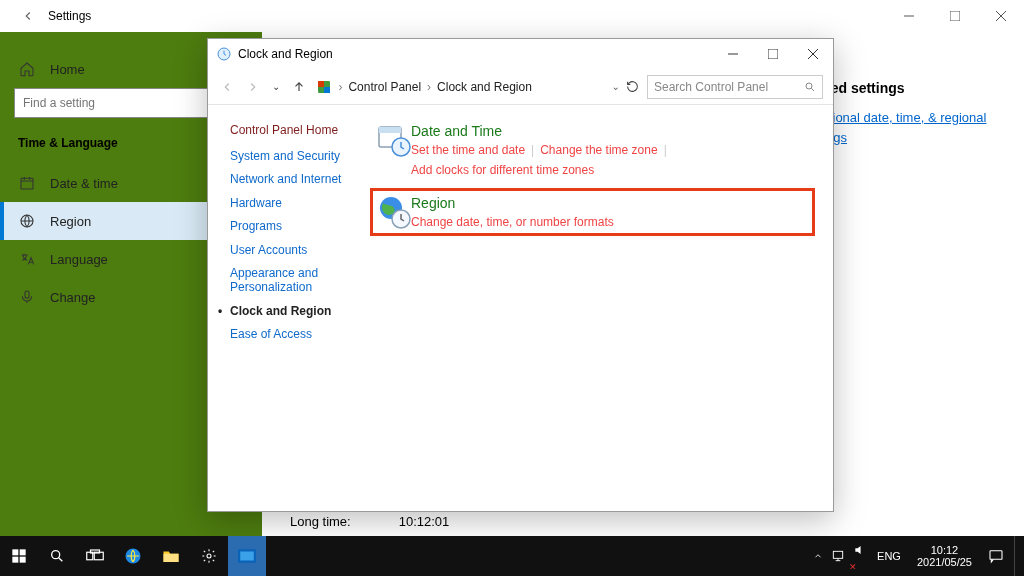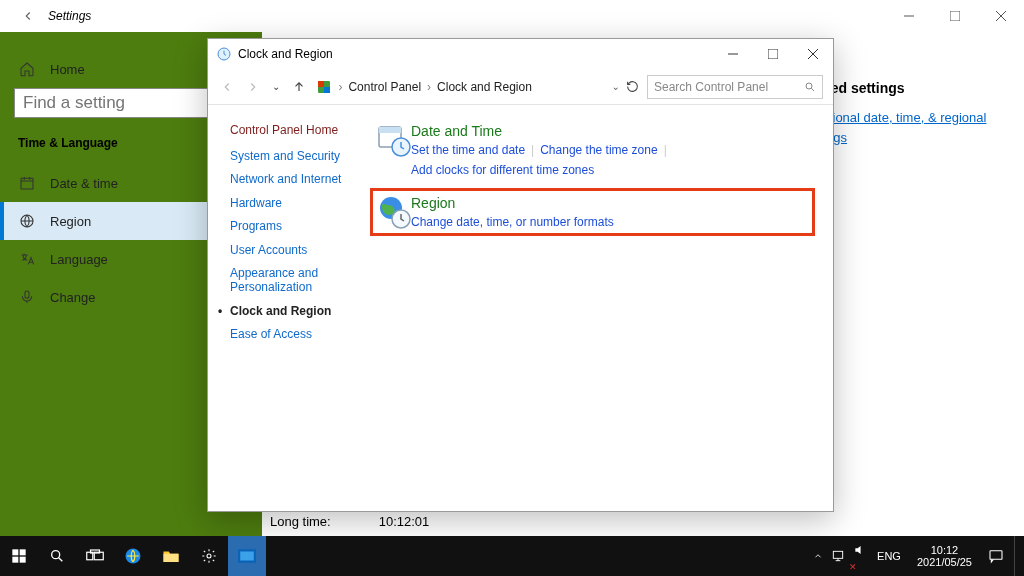--- a/index.html
+++ b/index.html
@@ -1,33 +1,33 @@
 <!DOCTYPE html>
 <html><head>
 <meta charset="utf-8">
 <style>
 * { box-sizing: border-box; margin: 0; padding: 0; font-family: "Segoe UI", Tahoma, sans-serif; }
 html, body { width: 1024px; height: 576px; overflow: hidden; background: #fff; }
 
 
 .settings-window { position: absolute; inset: 0; background: #fff; }
-.settings-titlebar { height: 32px; display: flex; align-items: center; padding: 0 12px; font-style: italic; }
+.settings-titlebar { height: 32px; display: flex; align-items: center; padding: 0 12px; }
 .settings-back { width: 32px; height: 32px; display: flex; align-items: center; justify-content: center; color: #666; }
 .settings-title { font-size: 12px; margin-left: 4px; }
 .settings-winbtns { position: absolute; top: 0; right: 0; display: flex; }
 .settings-winbtns div { width: 46px; height: 32px; display: flex; align-items: center; justify-content: center; color: #555; }
 
 .settings-body { display: flex; height: calc(100% - 32px - 40px); }
 .settings-side { width: 262px; background: #4d7c0f; padding-top: 18px; }
 .side-row { display: flex; align-items: center; height: 38px; padding-left: 18px; font-size: 13px; color: #222; gap: 14px; }
 .side-row.selected { background: #d9eaf6; position: relative; }
 .side-row.selected::before { content: ""; position: absolute; left: 0; top: 0; bottom: 0; width: 4px; background: #0078d4; }
 .side-icon { width: 18px; height: 18px; display: flex; align-items: center; justify-content: center; color: #333; }
 .settings-search { margin: 0 14px 18px 14px; }
-.settings-search input { width: 100%; height: 30px; border: 1px solid #888; padding: 0 8px; font-size: 17px; background: #fff; }
+.settings-search input { width: 100%; height: 30px; border: 1px solid #888; padding: 0 8px; font-size: 12px; background: #fff; }
 .settings-heading { font-size: 12px; font-weight: 600; padding: 0 18px 14px 18px; }
 .settings-main { flex: 1; padding: 20px 30px; font-size: 13px; }
 .related-h { font-size: 14px; font-weight: 600; margin-bottom: 12px; }
 .related-link { color: #0066cc; font-size: 13px; line-height: 1.5; }
 .long-time-row { display: flex; gap: 48px; padding-left: 10px; font-size: 13px; }
 
 
 .cp-window { position: absolute; left: 207px; top: 38px; width: 627px; height: 474px; background: #fff; border: 1px solid #9a9a9a; box-shadow: 0 8px 30px rgba(0,0,0,.25); display: flex; flex-direction: column; }
 .cp-titlebar { height: 30px; display: flex; align-items: center; padding-left: 8px; }
 .cp-title { font-size: 12px; }
@@ -49,21 +49,21 @@
 .cp-side a { display: block; color: #0f6acb; text-decoration: none; margin-bottom: 9px; line-height: 1.2; }
 .cp-side a.current { color: #222; font-weight: 700; position: relative; }
 .cp-side a.current::before { content: "•"; position: absolute; left: -12px; color: #222; }
 
 .cp-content { flex: 1; padding: 18px 18px 0 4px; font-size: 12px; }
 .cp-item { display: flex; gap: 0; margin-bottom: 18px; }
 .cp-item-icon { width: 34px; height: 34px; flex-shrink: 0; }
 .cp-item-title { color: #1a7a1a; font-size: 14px; margin-bottom: 4px; }
 .cp-item-links { display: flex; flex-wrap: wrap; gap: 6px; color: #0f6acb; }
 .cp-item-links span.divider { color: #ccc; }
-.cp-item-links a { color: #1d4ed8; text-decoration: none; }
+.cp-item-links a { color: #ef4444; text-decoration: none; }
 .cp-item.highlight { border: 3px solid #e63b17; padding: 4px; margin-left: -7px; margin-top: -7px; }
 
 
 .taskbar { position: absolute; left: 0; right: 0; bottom: 0; height: 40px; background: #111; display: flex; align-items: center; color: #fff; }
 .tb-left { display: flex; height: 100%; }
 .tb-btn { width: 38px; height: 100%; display: flex; align-items: center; justify-content: center; }
 .tb-btn.active { background: #2b6cb0; }
 .tb-right { margin-left: auto; display: flex; align-items: center; height: 100%; padding-right: 4px; gap: 10px; font-size: 11px; }
 .tb-clock { text-align: center; line-height: 1.1; padding: 0 6px; }
 .tb-tray { display: flex; gap: 8px; align-items: center; }
@@ -160,21 +160,21 @@
       <div style="position:absolute; right:28px; top:80px; width:170px;">
         <div class="related-h">ted settings</div>
         <a href="#" class="related-link">
           <span>itional date, time, &amp; regional</span><br>
           <span>ngs</span>
         </a>
       </div>
     </div>
   </div>
 
-  <div style="position:absolute; left:260px; top:514px;text-align:center;" class="long-time-row">
+  <div style="position:absolute; left:280px; top:514px;text-align:center;" class="long-time-row">
     <span>Long time:</span>
     <span>10:12:01</span>
   </div>
 </div>
 
 <div class="cp-window">
   <div class="cp-titlebar">
     <span class="ico">
       <svg width="16" height="16" viewBox="0 0 24 24">
           <circle cx="12" cy="12" r="9" fill="#dff0ff" stroke="#4a90d9" stroke-width="1.5"></circle>

